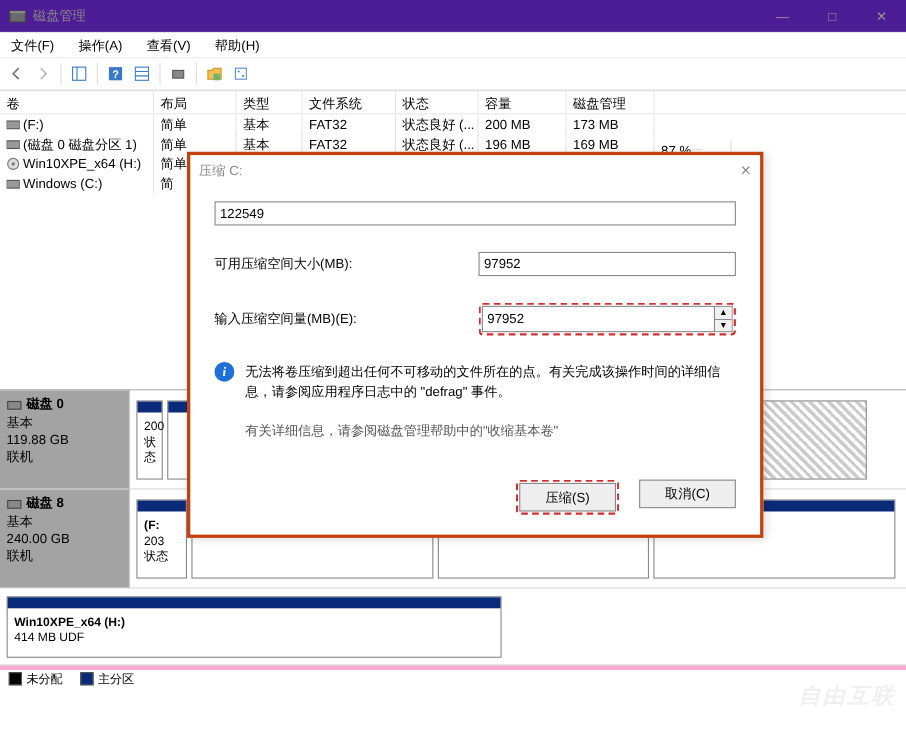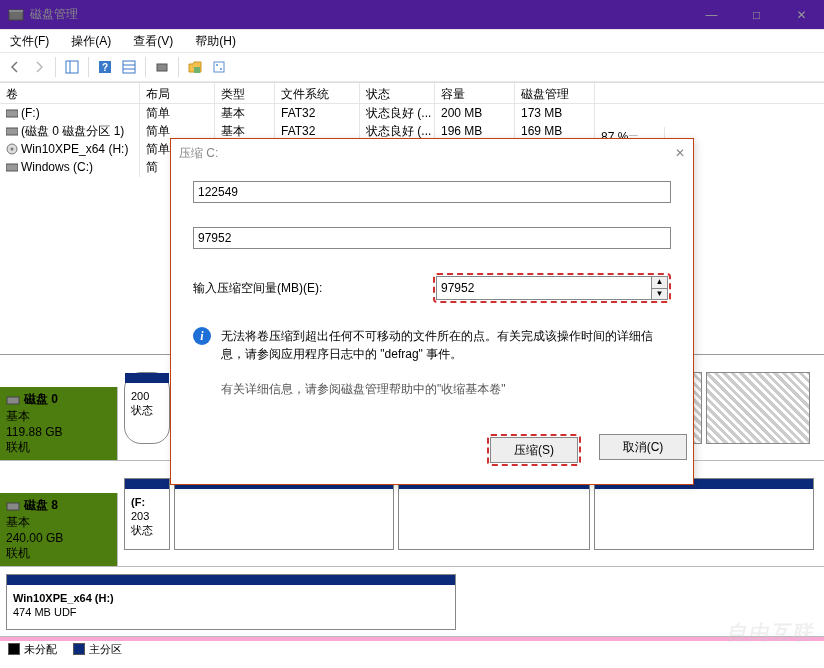--- a/index.html
+++ b/index.html
@@ -15,47 +15,47 @@
 .tbtn { width: 22px; height: 22px; display: flex; align-items: center; justify-content: center; border: 1px solid transparent; color: #555; }
 .tsep { width: 1px; height: 20px; background: #ddd; margin: 0 3px; }
 .list-header { display: flex; height: 22px; background: #fff; border-top: 1px solid #ddd; border-bottom: 1px solid #e5e5e5; }
 .list-header > div, .list-row > div { padding: 3px 6px; border-right: 1px solid #e5e5e5; overflow: hidden; white-space: nowrap; }
 .col0 { width: 140px; } .col1 { width: 75px; } .col2 { width: 60px; } .col3 { width: 85px; } .col4 { width: 75px; } .col5 { width: 80px; } .col6 { width: 80px; } .col7 { width: 70px; margin-top: 47px; }
 .list-body { height: 250px; overflow: hidden; }
 .list-row { display: flex; height: 18px; align-items: center; }
 .vol-icon { display:inline-block; width:12px; height:12px; margin-right:3px; vertical-align:-2px; }
 .disk-panels { border-top: 1px solid #999; }
 .disk-row { display: flex; border-bottom: 1px solid #bbb; min-height: 90px; }
-.disk-info { width: 118px; border-right: 1px solid #bbb; padding: 4px 6px; background:#4d7c0f;margin-top:32px; }
+.disk-info { width: 118px; border-right: 1px solid #bbb; padding: 4px 6px; background:#a3a3a3; }
 .disk-info .dname { display:flex; align-items:center; font-weight:bold; gap:4px; }
 .disk-parts { flex: 1; display: flex; align-items: center; padding: 6px; gap: 4px; background: #fff; position: relative; }
 .part-box { border: 1px solid #888; height: 72px; padding: 4px 6px; background: #fff; position: relative; }
 .part-box .stripe { position:absolute; top:0; left:0; right:0; height:10px; background:#0b2a7a; }
 .part-box .content { margin-top:12px; font-size:11px; line-height:14px; }
 .unalloc { background: repeating-linear-gradient(45deg, #ccc 0 3px, #fff 3px 6px); }
 .legend { height: 20px; border-top:4px solid #f9a8d4; display:flex; align-items:center; padding:0 8px; gap:16px; font-size:11px;}
 .legend .sw { width:12px; height:12px; display:inline-block; margin-right:4px; vertical-align:-2px; border:1px solid #555;}
-.dialog { position: absolute; left: 170px; top: 138px; width: 524px; background: #fff; border: 1px solid #c2410c; box-shadow: 2px 2px 8px rgba(0,0,0,0.15); }
+.dialog { position: absolute; left: 170px; top: 138px; width: 524px; background: #fff; border: 3px solid #c2410c; box-shadow: 2px 2px 8px rgba(0,0,0,0.15); }
 .dialog-title { height: 28px; display:flex; align-items:center; padding:0 8px; color:#888; }
 .dialog-title .dt { flex:1; }
 .dialog-body { padding: 14px 22px; }
 .frow { display:flex; align-items:center; margin-bottom: 24px; }
 .flabel { width: 240px; }
 .finput { flex:1; border:1px solid #888; height:22px; padding:2px 4px; font-family:inherit; font-size:12px; }
 .spin-wrap { flex:1; display:flex; position:relative; }
 .spin-wrap input { flex:1; border:1px solid #888; height:24px; padding:2px 4px; font-family:inherit; font-size:12px;}
 .spin-btns { width:16px; display:flex; flex-direction:column; border:1px solid #888; border-left:none;}
 .spin-btns div { flex:1; text-align:center; font-size:8px; line-height:10px; background:#f0f0f0; border-bottom:1px solid #888; cursor:pointer;}
 .spin-btns div:last-child{border-bottom:none;}
 .highlight-box { border: 2px dashed #d03030; padding:1px; border-radius:4px; }
 .info-row { display:flex; gap:10px; margin: 8px 0 18px; }
 .info-icon { width:18px; height:18px; border-radius:50%; background:#1e6fd6; color:#fff; display:flex; align-items:center; justify-content:center; font-style:italic; font-weight:bold; font-family:serif; flex-shrink:0;}
 .info-text { line-height:18px; }
 .help-link { color:#555; margin: 10px 0 22px 28px; }
-.dlg-buttons { display:flex; justify-content:flex-end; gap:18px; padding: 0 6px 18px; }
+.dlg-buttons { display:flex; justify-content:flex-end; gap:18px; padding: 0 22px 18px; }
 .btn { min-width:88px; height:26px; border:1px solid #888; background:#eee; padding:0 14px; font-family:inherit; font-size:12px; }
 .watermark { position:absolute; right:10px; bottom:22px; color:#ccc; font-size:20px; font-style:italic; font-weight:bold; letter-spacing:2px; pointer-events:none; opacity:0.3;}
 </style>
 </head>
 <body>
 
 <div class="titlebar">
   <span class="titlebar-icon">
     <svg viewBox="0 0 16 16">
         <rect x="1" y="3" width="14" height="10" fill="#6a6a6a" stroke="#444"></rect>
@@ -200,21 +200,21 @@
           <svg width="14" height="14" viewBox="0 0 14 14">
             <rect x="1" y="4" width="12" height="7" fill="#888" stroke="#444"></rect>
           </svg>
           <span>磁盘 0</span>
         </div>
       <div>基本</div>
       <div>119.88 GB</div>
       <div>联机</div>
     </div>
     <div class="disk-parts">
-      <div class="part-box" style="width:46px;border-radius:17px;">
+      <div class="part-box" style="width:24px;">
           <div class="stripe"></div>
           <div class="content">
             <div>200</div>
             <div>状态</div>
           </div>
         </div>
       <div class="part-box" style="width:200px;">
           <div class="stripe"></div>
           <div class="content"></div>
         </div>
@@ -251,41 +251,42 @@
         </div>
       <div class="part-box" style="width:220px;">
           <div class="stripe"></div>
         </div>
     </div>
   </div>
   <div class="disk-row" style="min-height:70px;">
     <div class="disk-parts">
       <div class="part-box" style="width:450px; height:56px;">
           <div class="stripe"></div>
-          <div class="content"><b>Win10XPE_x64  (H:)</b><div>474 MB UDF</div></div>
+          <div class="content"><b>Win10XPE_x64  (H:)</b><div>414 MB UDF</div></div>
         </div>
     </div>
   </div>
 </div>
 
 <div class="legend">
   <span><span class="sw" style="background:#000"></span><span>未分配</span></span>
   <span><span class="sw" style="background:#0b2a7a"></span><span>主分区</span></span>
 </div>
 
 <div class="dialog">
   <div class="dialog-title">
     <span class="dt">压缩 C:</span>
     <span style="cursor:pointer;">✕</span>
   </div>
   <div class="dialog-body">
     <div class="frow">
       <input class="finput" readonly="" value="122549" style="">
     </div>
     <div class="frow">
+      <div class="flabel">可用压缩空间大小(MB):</div>
       <input class="finput" readonly="" value="97952" style="">
     </div>
     <div class="frow">
       <div class="flabel">输入压缩空间量(MB)(E):</div>
       <div class="highlight-box" style="flex:1;">
         <div class="spin-wrap">
           <input value="97952" style="">
           <div class="spin-btns">
             <div>▲</div>
             <div>▼</div>

